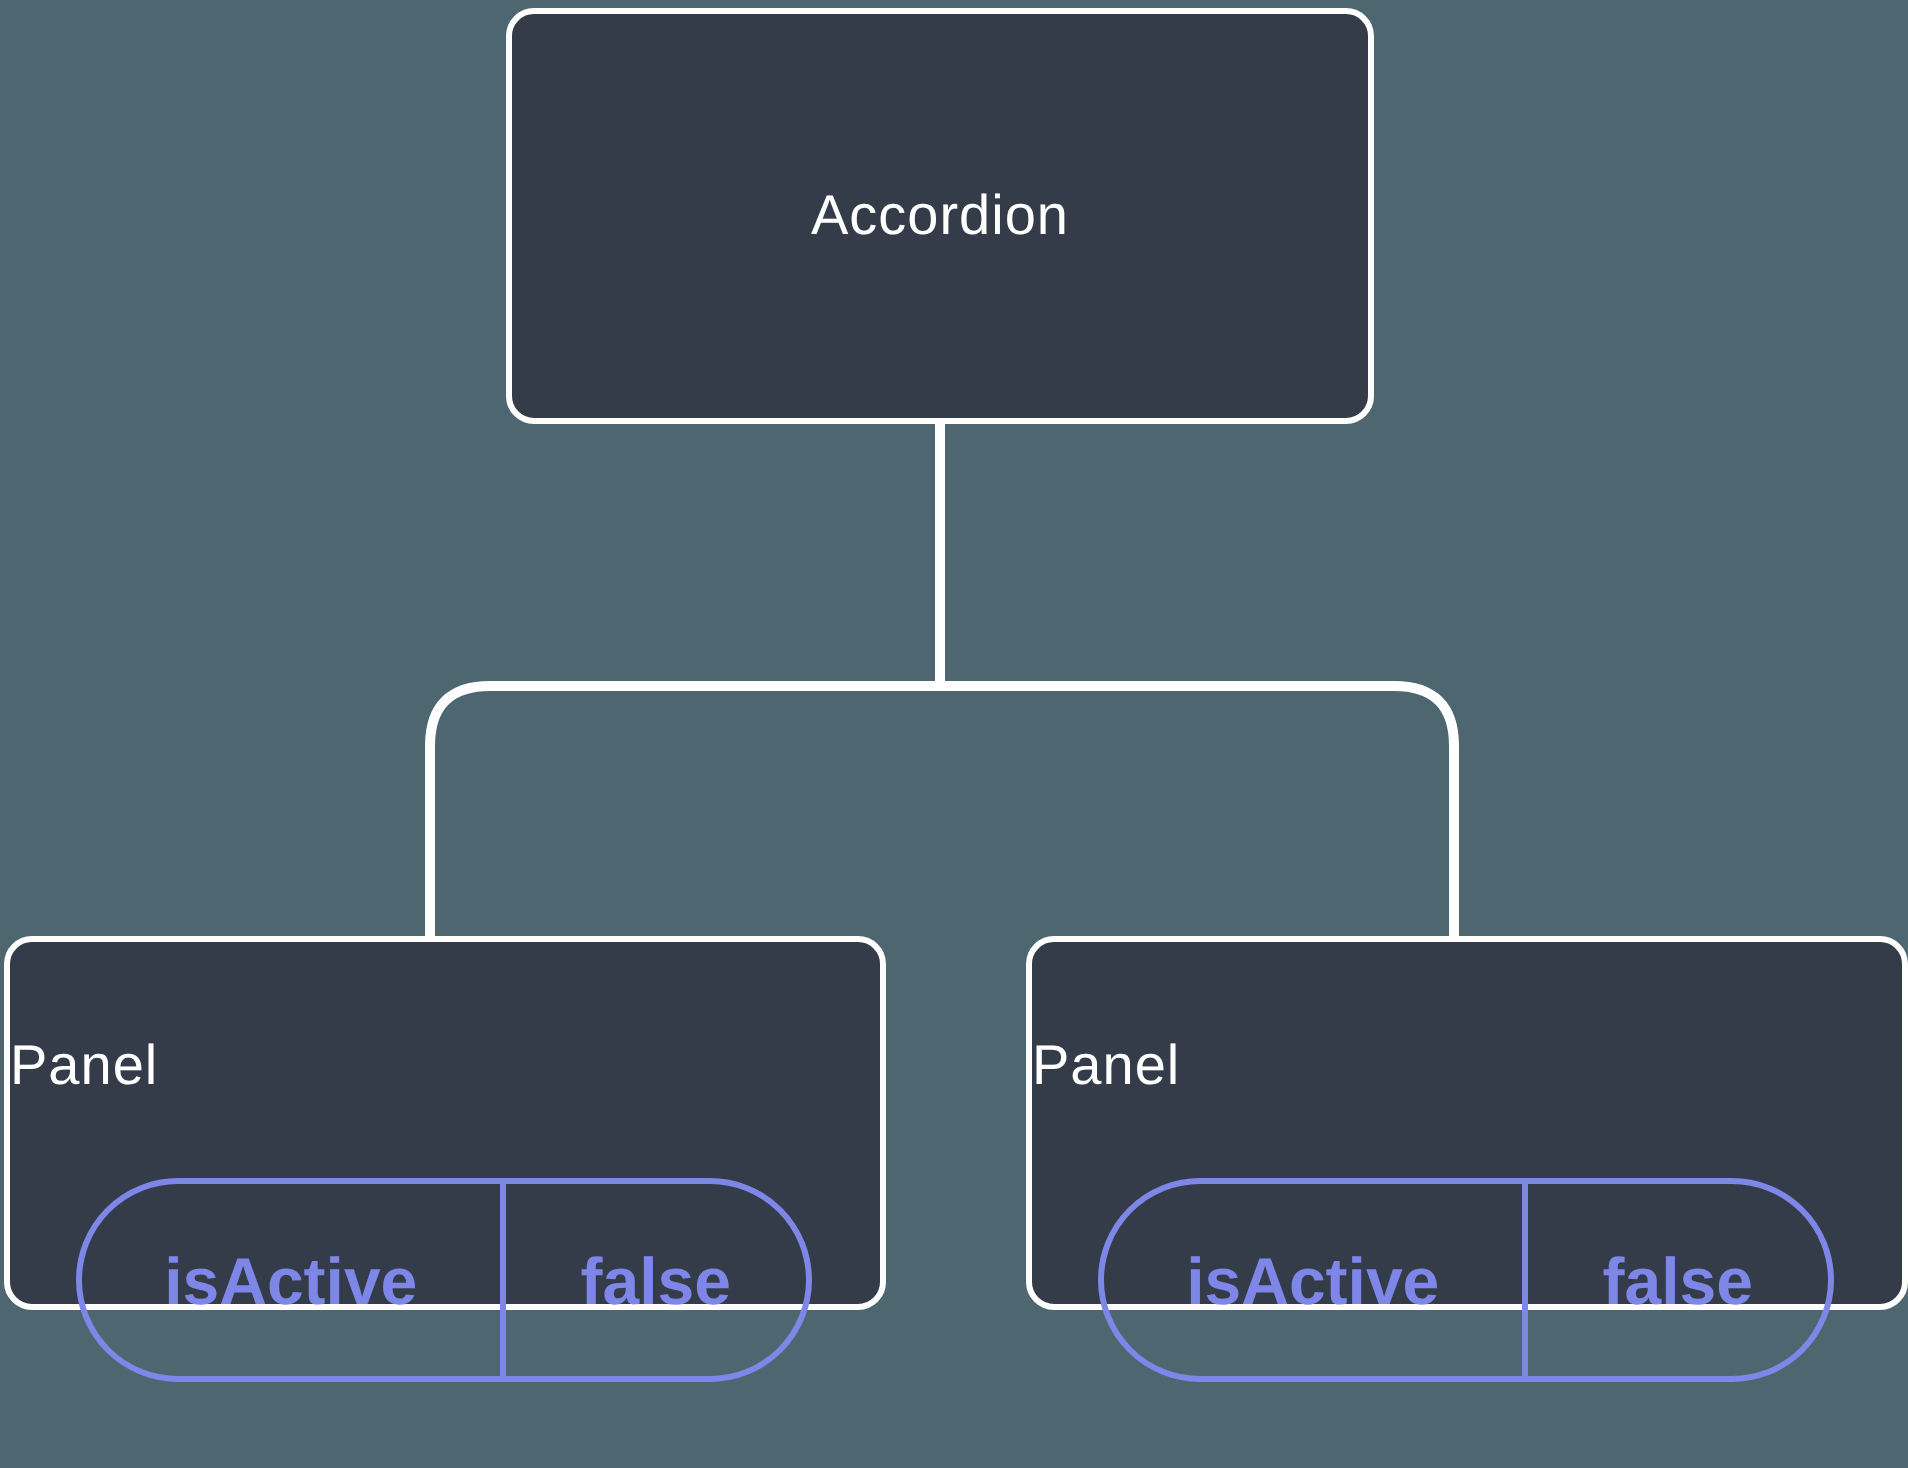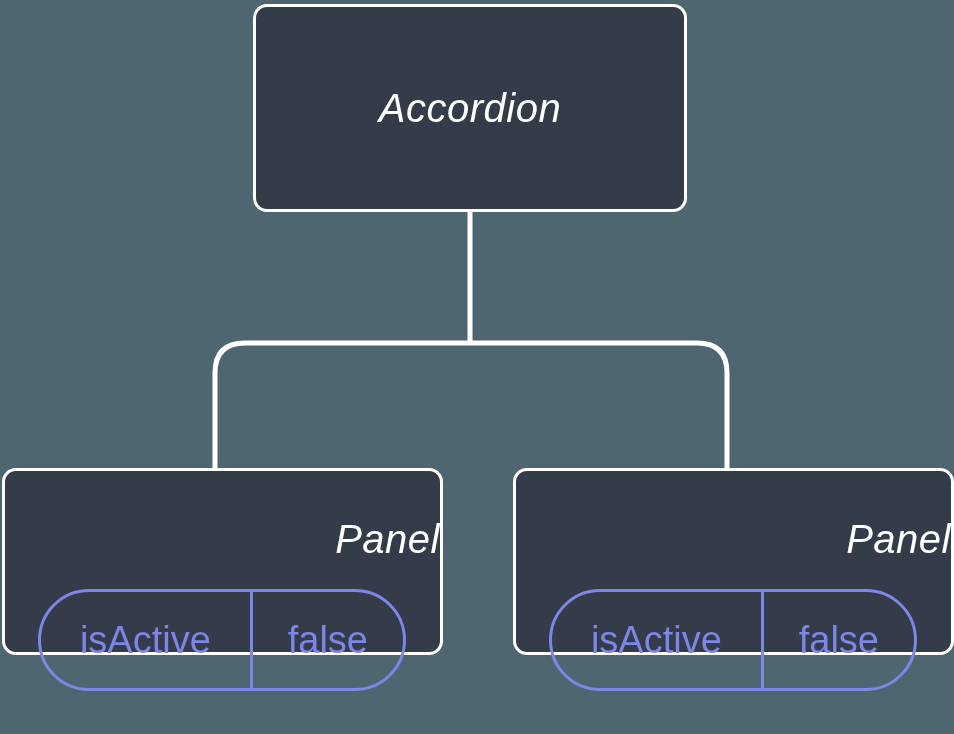--- a/index.html
+++ b/index.html
@@ -35,27 +35,26 @@
   }
   .node {
     position: absolute;
     background: var(--node-fill);
     border: 3px solid var(--node-border);
     border-radius: 14px;
     z-index: 1;
   }
   .node-label {
     display: block;
-    text-align: right;
+    text-align: left;
     color: var(--node-text);
-    font-size: 40px;
+    font-size: 28px;
     font-weight: 500;
     letter-spacing: 0.5px;
     line-height: 1;
-    font-style: italic;
   }
   .root-node {
     left: 253px; top: 4px;
     width: 434px; height: 208px;
     display: flex;
     align-items: center;
     justify-content: center;
   }
   .panel-node {
     top: 468px;
@@ -74,22 +73,22 @@
     border-radius: 51px;
     display: flex;
     align-items: stretch;
     overflow: hidden;
   }
   .state-cell {
     display: flex;
     align-items: center;
     justify-content: center;
     color: var(--state-accent);
-    font-size: 38px;
-    font-weight: 400;
+    font-size: 33px;
+    font-weight: 700;
     line-height: 1;
   }
   .state-name {
     width: 58.5%;
     border-right: 3px solid var(--state-accent);
   }
   .state-value {
     width: 41.5%;
   }
 </style>

